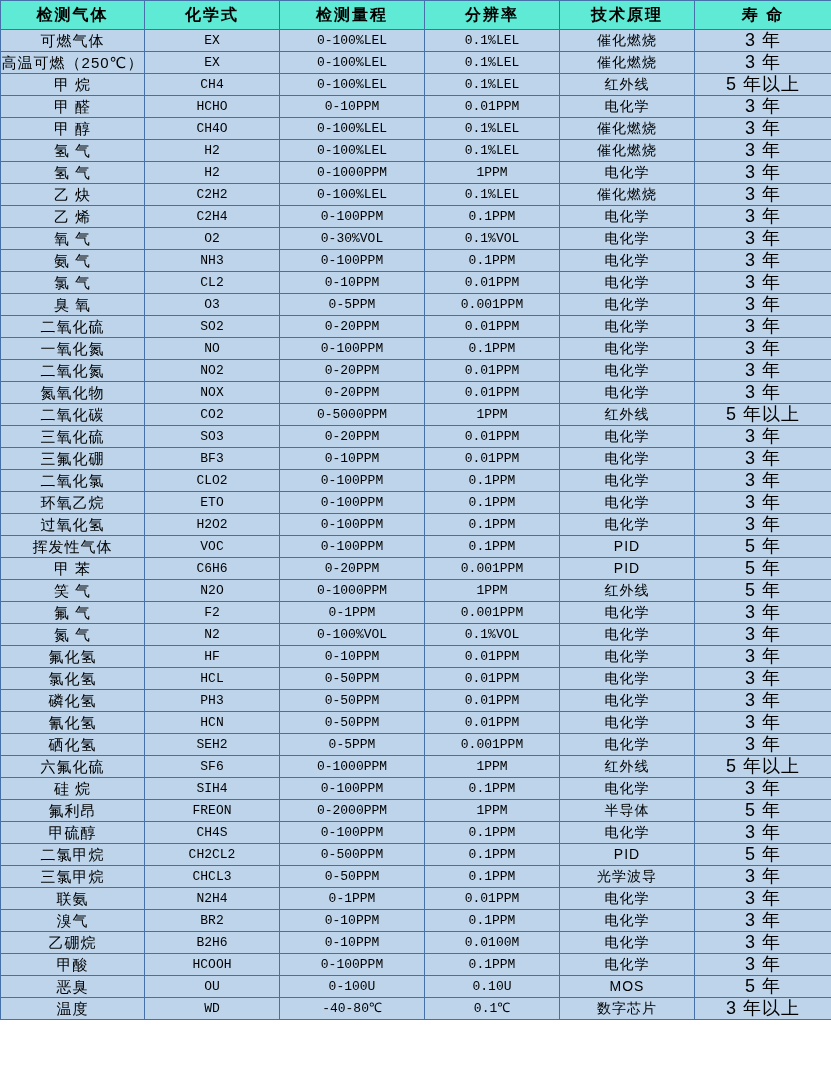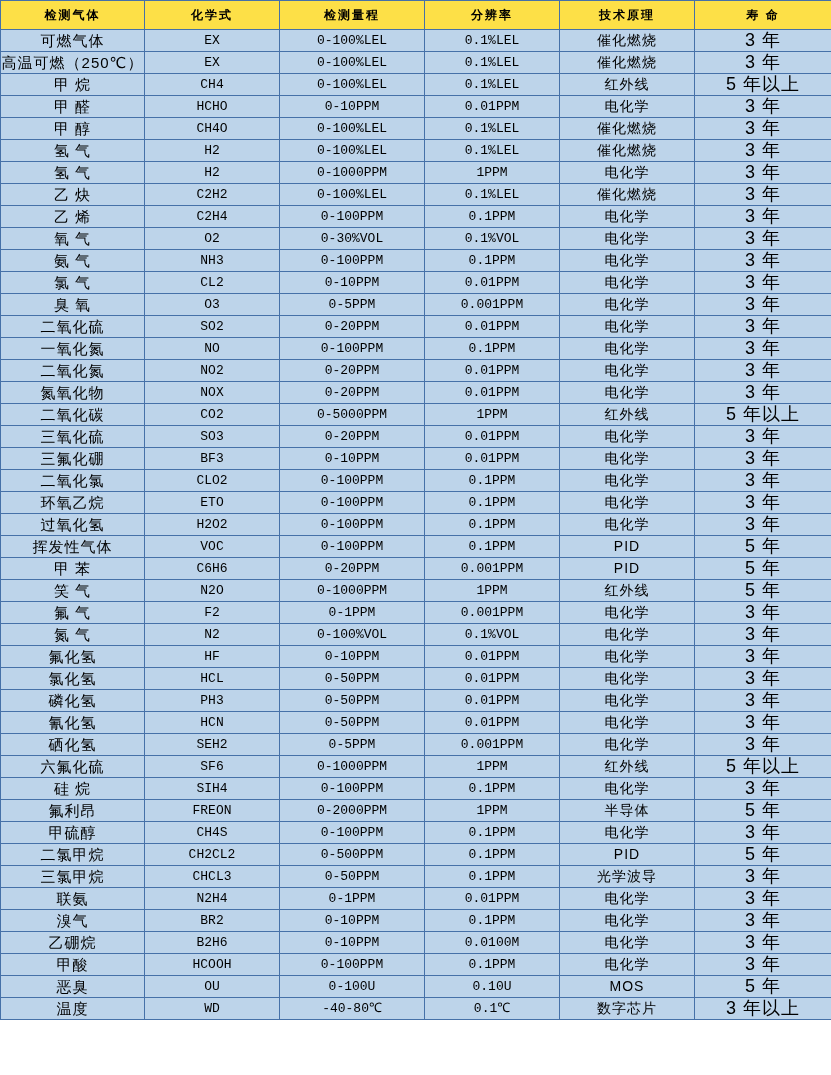--- a/index.html
+++ b/index.html
@@ -33,24 +33,24 @@
     color: #000000;
     padding: 0;
     height: 21px;
     line-height: 21px;
     overflow: hidden;
     white-space: nowrap;
   }
   #gas-table thead th {
     height: 28px;
     line-height: 28px;
-    font-size: 12px;
+    font-size: 16px;
     font-weight: bold;
     letter-spacing: 2px;
-    background: #fde047;
+    background: #5eead4;
   }
   #gas-table td.col-name {
     font-size: 15px;
     letter-spacing: 1px;
     margin-top: 29px;
   }
   #gas-table td.col-formula,
   #gas-table td.col-range,
   #gas-table td.col-res {
     font-family: "Liberation Mono", "DejaVu Sans Mono", monospace;

